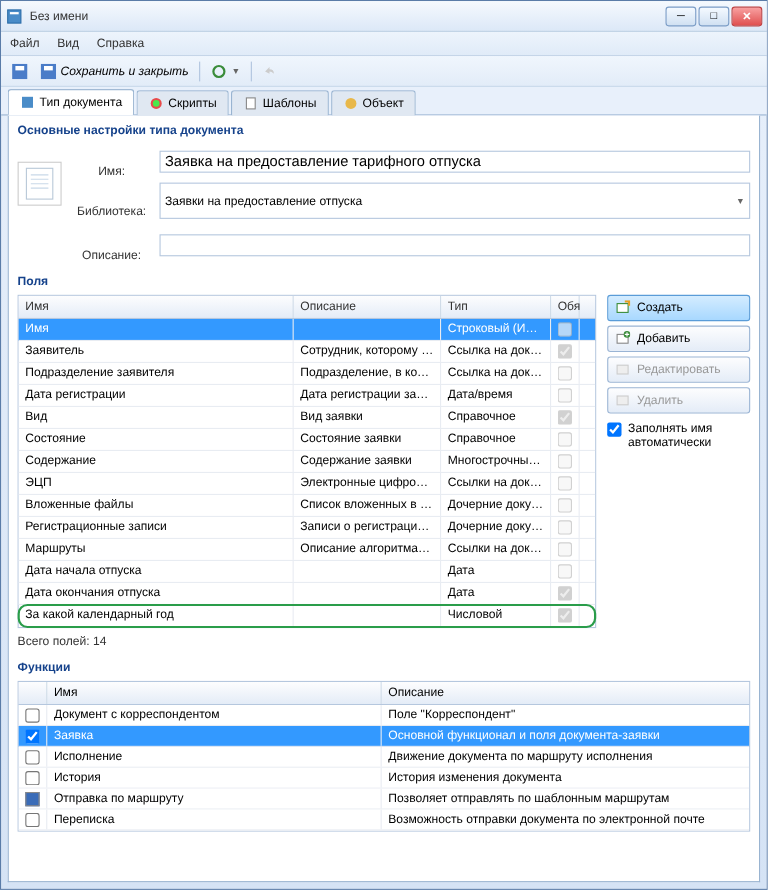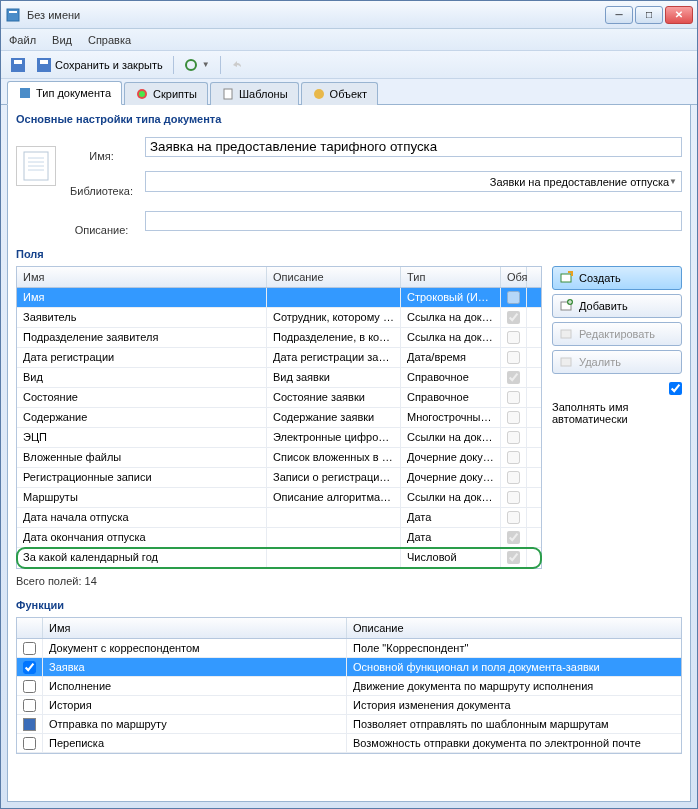--- a/index.html
+++ b/index.html
@@ -6,55 +6,55 @@
 body { font-family: Tahoma, sans-serif; font-size: 11px; background: #fff; }
 .window { width: 698px; height: 809px; border: 1px solid #5a7ca8; background: linear-gradient(#e8f0fb, #d5e3f5); display: flex; flex-direction: column; }
 .titlebar { height: 28px; background: linear-gradient(#f5f9fe, #dce8f7); display: flex; align-items: center; padding: 0 4px; border-bottom: 1px solid #b8cce0; }
 .titlebar-icon { width: 16px; height: 16px; margin-right: 6px; }
 .title-text { flex: 1; color: #333; }
 .win-btns { display: flex; gap: 2px; }
 .win-btn { width: 28px; height: 18px; border: 1px solid #7a9cc6; border-radius: 3px; background: linear-gradient(#f5faff, #d0e0f2); display: flex; align-items: center; justify-content: center; cursor: pointer; font-size: 10px; }
 .win-btn.close { background: linear-gradient(#f8a0a0, #e05050); border-color: #c04040; color: #fff; font-weight: bold; }
 .menubar { height: 22px; display: flex; align-items: center; padding: 0 8px; gap: 16px; background: linear-gradient(#edf4fc, #e0ebf8); border-bottom: 1px solid #c5d5e8; }
 .menu-item { color: #333; cursor: pointer; }
-.toolbar { height: 28px; display: flex; align-items: center; padding: 0 6px; gap: 4px; background: linear-gradient(#f0f6fd, #e2ecf8); border-bottom: 1px solid #c5d5e8; }
+.toolbar { height: 28px; display: flex; align-items: center; padding: 0 6px; gap: 4px; background: linear-gradient(#f0f6fd, #e2ecf8); border-bottom: 1px solid #c5d5e8; font-style: italic; }
 .tb-btn { display: flex; align-items: center; gap: 4px; padding: 2px 4px; cursor: pointer; }
 .tb-sep { width: 1px; height: 18px; background: #b0c4de; margin: 0 2px; }
 .tabbar { height: 26px; display: flex; align-items: flex-end; padding: 0 6px; background: #e8f0fb; border-bottom: 1px solid #99b4d1; }
 .tab { display: flex; align-items: center; gap: 4px; padding: 4px 10px; background: #e0e8f2; border: 1px solid #99b4d1; border-bottom: none; border-radius: 3px 3px 0 0; margin-right: 2px; cursor: pointer; position: relative; top: 1px; }
 .tab.active { background: #fff; border-bottom: 1px solid #fff; text-align: right; }
 .content { flex: 1; background: #fff; margin: 0 6px 6px; border: 1px solid #99b4d1; border-top: none; padding: 8px; overflow: auto; }
 .section-title { color: #15428b; margin-bottom: 6px; font-weight: bold; }
 .form-row { display: flex; align-items: center; margin-bottom: 4px; }
 .form-icon { width: 40px; height: 40px; border: 1px solid #ccc; margin-right: 8px; display: flex; align-items: center; justify-content: center; }
 .form-labels { flex: 1; }
 .form-line { display: flex; align-items: center; margin-bottom: 4px; }
 .form-label { width: 75px; text-align: center; margin-right: 6px; color: #333; margin-top: 19px; }
 .form-input { flex: 1; height: 20px; border: 1px solid #b5c7de; padding: 0 4px; background: #fff; }
-.form-select { flex: 1; height: 21px; border: 1px solid #b5c7de; padding: 0 4px; background: #fff; display: flex; align-items: center; justify-content: flex-end; }
+.form-select { flex: 1; height: 33px; border: 1px solid #b5c7de; padding: 0 4px; background: #fff; display: flex; align-items: center; justify-content: space-between; }
 .fields-section { margin-top: 12px; }
 .fields-layout { display: flex; gap: 10px; margin-top: 4px; }
 .grid-wrap { flex: 1; }
 .grid { border: 1px solid #b5c7de; }
 .grid-header { display: flex; background: linear-gradient(#fdfdfe, #e4ecf7); border-bottom: 1px solid #b5c7de; }
 .gh-cell { padding: 4px 6px; border-right: 1px solid #d0dce8; font-weight: normal; color: #333; }
 .grid-row { display: flex; border-bottom: 1px solid #e8ecf2; background: #fff; }
 .grid-row.selected { background: #3399ff; color: #fff; }
 .grid-row.highlighted { outline: 2px solid #2a9d4a; outline-offset: -1px; border-radius: 8px; }
 .g-cell { padding: 3px 6px; border-right: 1px solid #e8ecf2; overflow: hidden; white-space: nowrap; text-overflow: ellipsis; }
 .g-check { display: flex; align-items: center; justify-content: center; }
 .col-name { width: 250px; }
 .col-desc { width: 134px; }
 .col-type { width: 100px; }
 .col-req { width: 26px; }
 .side-panel { width: 130px; }
 .side-btn { width: 100%; height: 24px; border: 1px solid #9ab4d4; border-radius: 3px; background: linear-gradient(#fdfdfe, #e4ecf7); display: flex; align-items: center; gap: 6px; padding: 0 6px; margin-bottom: 4px; cursor: pointer; }
 .side-btn.primary { background: linear-gradient(#d4ecff, #a8d8ff); border-color: #5a9cd8; }
 .side-btn.disabled { color: #999; }
-.side-check { display: flex; align-items: flex-end; gap: 6px; margin-top: 8px; flex-direction: column; }
+.side-check { display: flex; align-items: flex-start; gap: 6px; margin-top: 8px; }
 .total-row { margin-top: 6px; color: #333; }
 .func-section { margin-top: 12px; }
 .func-grid { border: 1px solid #b5c7de; margin-top: 4px; }
 .func-header { display: flex; background: linear-gradient(#fdfdfe, #e4ecf7); border-bottom: 1px solid #b5c7de; }
 .fh-check { width: 26px; border-right: 1px solid #d0dce8; }
 .fh-name { width: 304px; padding: 4px 6px; border-right: 1px solid #d0dce8; }
 .fh-desc { flex: 1; padding: 4px 6px; }
 .func-row { display: flex; border-bottom: 1px solid #e8ecf2; background: #fff; }
 .func-row.selected { background: #3399ff; color: #fff; }
 .f-check { width: 26px; display: flex; align-items: center; justify-content: center; border-right: 1px solid #e8ecf2; }

